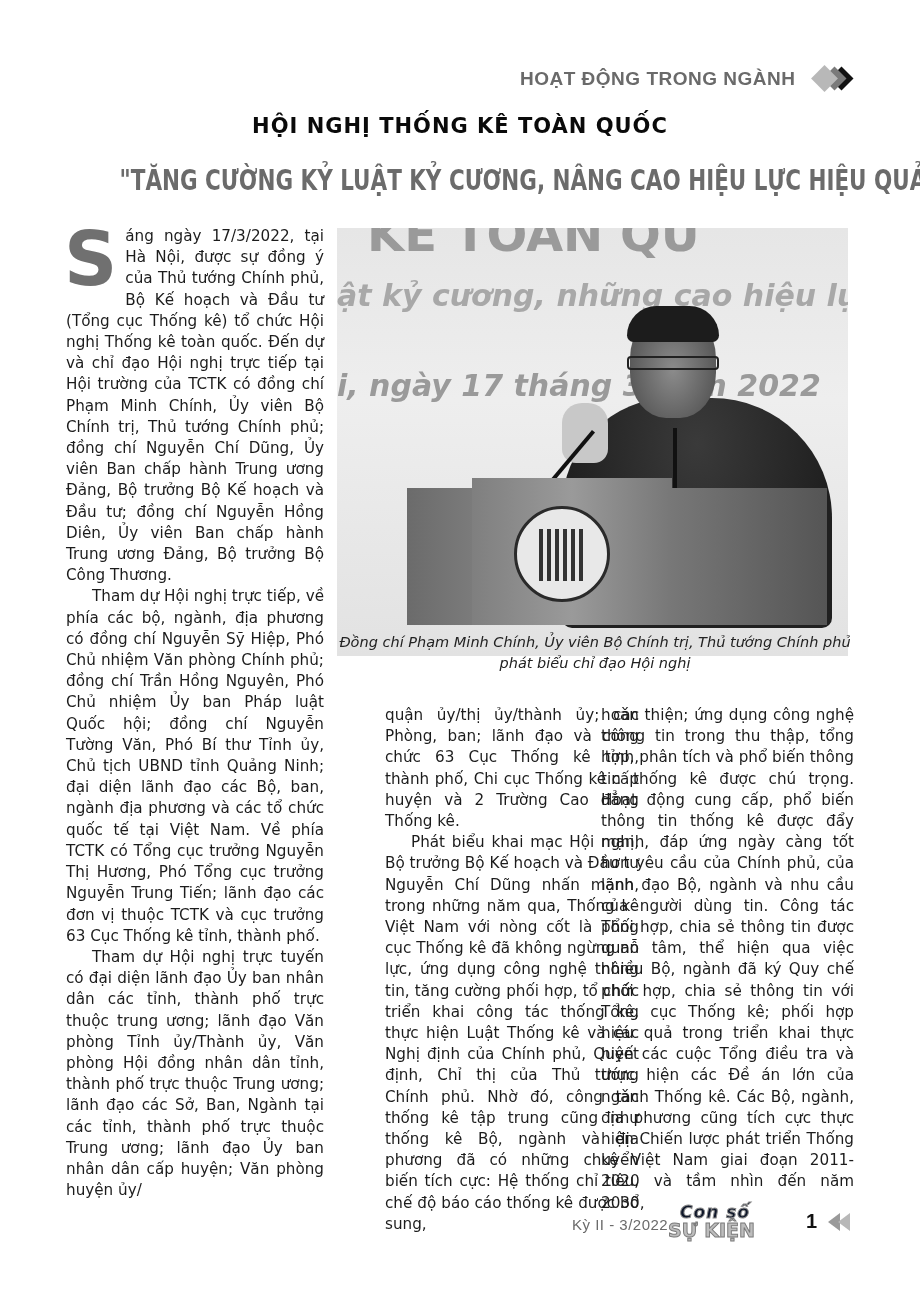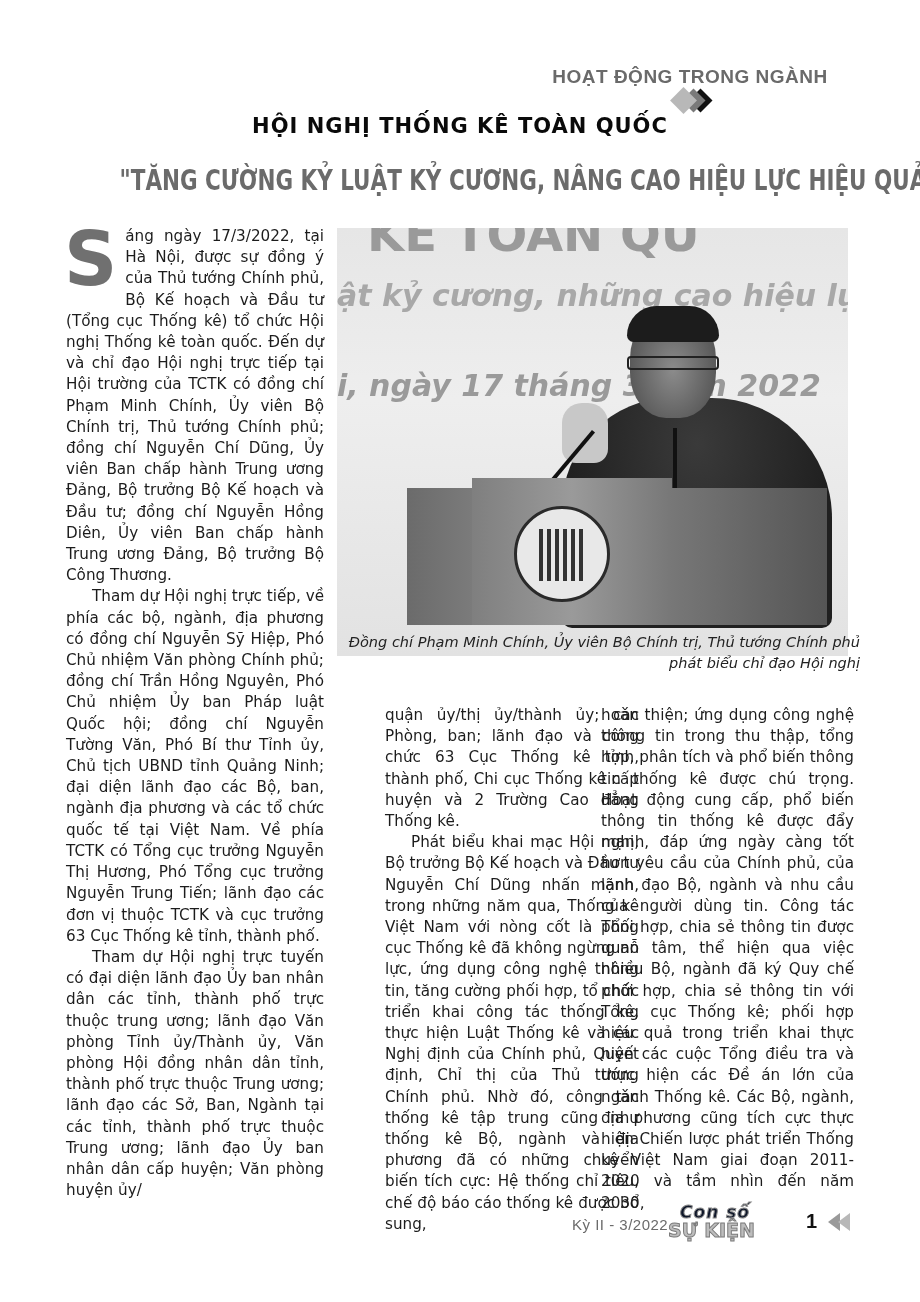--- a/index.html
+++ b/index.html
@@ -1,20 +1,20 @@
 <!DOCTYPE html>
 <html><head>
 <meta charset="utf-8">
 <style>
   html, body { margin: 0; padding: 0; background: #ffffff; }
   body { width: 920px; height: 1302px; position: relative; overflow: hidden;
          font-family: "DejaVu Sans", "Liberation Sans", sans-serif; color: #1a1a1a; }
 
   .section-header { position: absolute; top: 66px; left: 520px; width: 340px; height: 26px;
-                    display: flex; align-items: center; flex-direction: column; }
+                    display: flex; align-items: center; }
   .section-title { font-family: "Liberation Sans", sans-serif; font-weight: bold; font-size: 19px;
                    color: #6a6a6a; letter-spacing: 0.5px; white-space: nowrap; }
   .section-chevrons { position: relative; width: 60px; height: 26px; margin-left: 12px; }
   .chev { position: absolute; top: 4px; width: 17px; height: 17px; transform: rotate(45deg); }
   .chev.c3 { left: 26px; background: #111; }
   .chev.c2 { left: 19px; background: #7a7a7a; }
   .chev.c1 { left: 8px; background: #b8b8b8; width: 19px; height: 19px; top: 3px; }
 
   .headline { position: absolute; left: 0; width: 920px; text-align: center; white-space: nowrap; }
   .headline-1 { top: 114px; font-family: "DejaVu Sans", sans-serif; font-weight: bold; font-size: 21px;
@@ -55,21 +55,21 @@
   .podium { position: absolute; left: 70px; top: 260px; width: 420px; height: 137px;
             background: linear-gradient(90deg, #6b6b6b 0%, #8a8a8a 30%, #7a7a7a 60%, #555 100%); }
   .podium-front { position: absolute; left: 135px; top: 250px; width: 200px; height: 147px;
                   background: linear-gradient(90deg, #7f7f7f, #9a9a9a, #777); }
   .podium-logo { position: absolute; left: 177px; top: 278px; width: 96px; height: 96px;
                  border-radius: 50%; background: #e8e8e8; border: 3px solid #2a2a2a; box-sizing: border-box; }
   .podium-logo .bars { position: absolute; left: 22px; top: 20px; width: 48px; height: 52px;
                        background: repeating-linear-gradient(90deg, #333 0 4px, transparent 4px 8px); }
   .mic { position: absolute; width: 4px; background: #111; }
 
-  .caption { position: absolute; left: 330px; top: 632px; width: 530px; text-align: right;
+  .caption { position: absolute; left: 330px; top: 632px; width: 530px; text-align: center;
              font-style: italic; font-size: 14.5px; line-height: 21px; color: #222; }
 
   .footer { position: absolute; top: 1204px; left: 540px; width: 320px; height: 40px; }
   .issue { position: absolute; left: 0; top: 12px; font-family: "Liberation Sans", sans-serif;
            font-size: 15px; color: #6b6b6b; letter-spacing: 0.5px; white-space: nowrap; margin-left: 32px; }
   .logo { position: absolute; left: 128px; top: 0; width: 116px; height: 38px; }
   .logo-top { position: absolute; left: 12px; top: -2px; font-family: "DejaVu Sans", sans-serif;
               font-weight: bold; font-size: 17px; color: #0f172a; -webkit-text-stroke: 1px #8a8a8a;
               letter-spacing: 1px; white-space: nowrap; font-style: italic; }
   .logo-bottom { position: absolute; left: 0; top: 14px; font-family: "DejaVu Sans", sans-serif;

